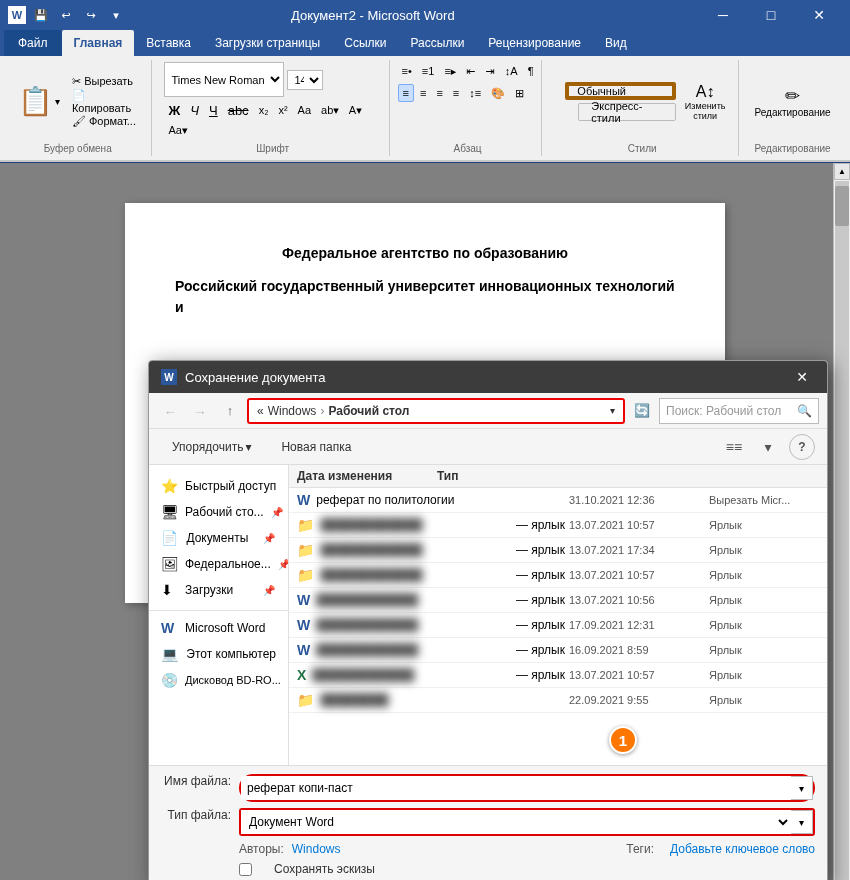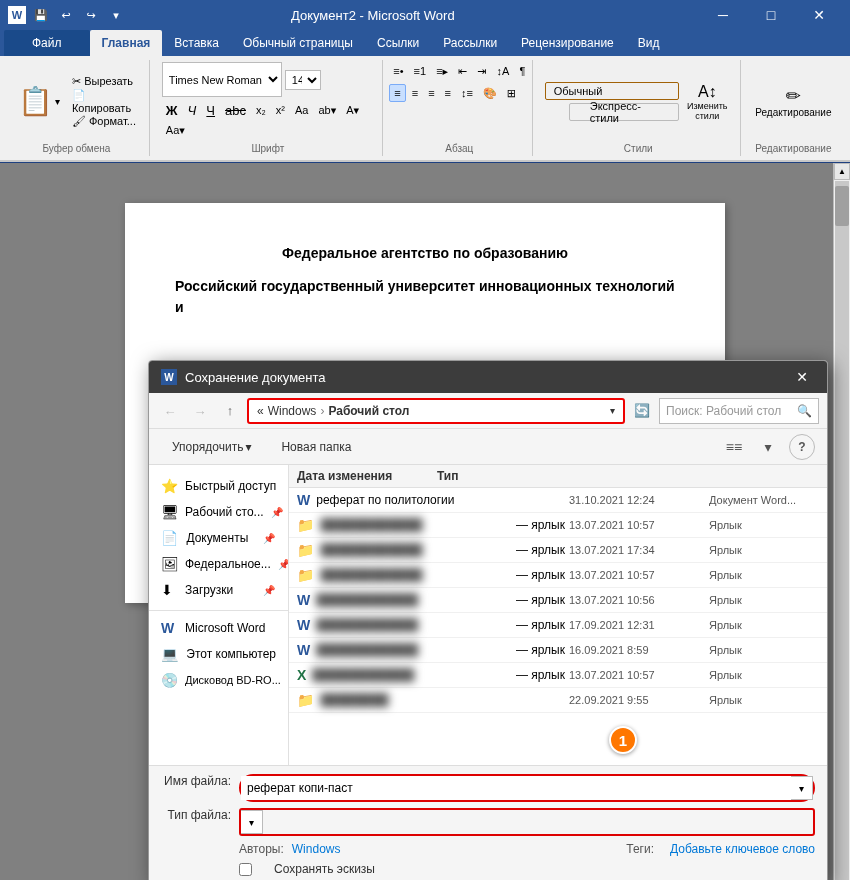--- a/index.html
+++ b/index.html
@@ -126,24 +126,24 @@
   </div>
   <div class="title-bar-controls">
     <div class="title-bar-btn">─</div>
     <div class="title-bar-btn">□</div>
     <div class="title-bar-btn close">✕</div>
   </div>
 </div>
 
 <div class="ribbon">
   <div class="ribbon-tabs">
-    <div class="ribbon-tab" style="background:#1a4a8a; padding: 6px 28px;">Файл</div>
+    <div class="ribbon-tab" style="background:#1a4a8a; padding: 6px 14px;">Файл</div>
     <div class="ribbon-tab active">Главная</div>
     <div class="ribbon-tab">Вставка</div>
-    <div class="ribbon-tab">Обычный страницы</div>
+    <div class="ribbon-tab">Загрузки страницы</div>
     <div class="ribbon-tab">Ссылки</div>
     <div class="ribbon-tab">Рассылки</div>
     <div class="ribbon-tab">Рецензирование</div>
     <div class="ribbon-tab">Вид</div>
   </div>
 
   <div class="ribbon-content">
 
     <div class="ribbon-group">
       <div class="ribbon-group-content">
@@ -208,22 +208,22 @@
           <div class="rb-btn-small" style="font-size:11px;">🎨</div>
           <div class="rb-btn-small" style="font-size:11px;">⊞</div>
         </div>
       </div>
       <div class="ribbon-group-label">Абзац</div>
     </div>
 
     <div class="ribbon-group" style="min-width:180px;">
       <div class="ribbon-group-content" style="align-items:center; gap:4px;">
         <div style="display:flex; flex-direction:column; gap:3px;">
-          <div class="rb-btn-small" style="border:1px solid #a16207; padding:3px 8px;">Обычный</div>
-          <div class="rb-btn-small" style="border:1px solid #bbb; padding:3px 20px;margin-left:24px;">Экспресс-стили</div>
+          <div class="rb-btn-small" style="border:4px solid #a16207; padding:3px 8px;margin-left:11px;">Обычный</div>
+          <div class="rb-btn-small" style="border:1px solid #bbb; padding:3px 12px;margin-left:24px;">Экспресс-стили</div>
         </div>
         <div class="rb-btn" style="height:56px;">
           <span style="font-size:16px;">A↕</span>
           <span style="font-size:9px;">Изменить</span>
           <span style="font-size:9px;">стили</span>
         </div>
       </div>
       <div class="ribbon-group-label">Стили</div>
     </div>
 
@@ -351,22 +351,22 @@
 
       <div class="file-list">
         <div class="file-list-header">
           <div class="col-date">Дата изменения</div>
           <div class="col-type">Тип</div>
         </div>
 
         <div class="file-row">
           <span class="file-icon" style="color:#2b579a; font-weight:bold;">W</span>
           <span class="file-name">реферат по политологии</span>
-          <span class="file-date">31.10.2021 12:24</span>
-          <span class="file-type">Документ Word...</span>
+          <span class="file-date">31.10.2021 12:36</span>
+          <span class="file-type">Вырезать Micr...</span>
         </div>
 
         <div class="file-row">
           <span class="file-icon" style="color:#f4c430;">📁</span>
           <span class="file-name blurred-text">████████████</span>
           <span style="margin-right:4px; font-size:12px; flex-shrink:0;">— ярлык</span>
           <span class="file-date">13.07.2021 10:57</span>
           <span class="file-type">Ярлык</span>
         </div>
 
@@ -434,20 +434,23 @@
         <span class="footer-label">Имя файла:</span>
         <div style="display:flex; flex:1; border:2px solid #dd0000; border-radius:14px;">
           <input class="footer-input" value="реферат копи-паст" style="border: none; flex: 1 1 0%; outline: none; padding: 0px 6px; height: 24px; font-size: 12px;">
           <div class="footer-dropdown">▾</div>
         </div>
       </div>
 
       <div class="footer-row">
         <span class="footer-label">Тип файла:</span>
         <div style="display:flex; flex:1; border:2px solid #dd0000; border-radius:3px;">
+          <select class="footer-select" style="border:none; flex:1; height:24px;">
+            <option>Документ Word</option>
+          </select>
           <div class="footer-dropdown">▾</div>
         </div>
       </div>
 
       <div class="author-row" style="margin-bottom:6px; padding:0 0 0 78px;">
         <span class="author-label">Авторы:</span>
         <span class="author-value">Windows</span>
         <span style="flex:1;"></span>
         <span class="tags-label" style="margin-right:8px;">Теги:</span>
         <span class="tags-add">Добавьте ключевое слово</span>

